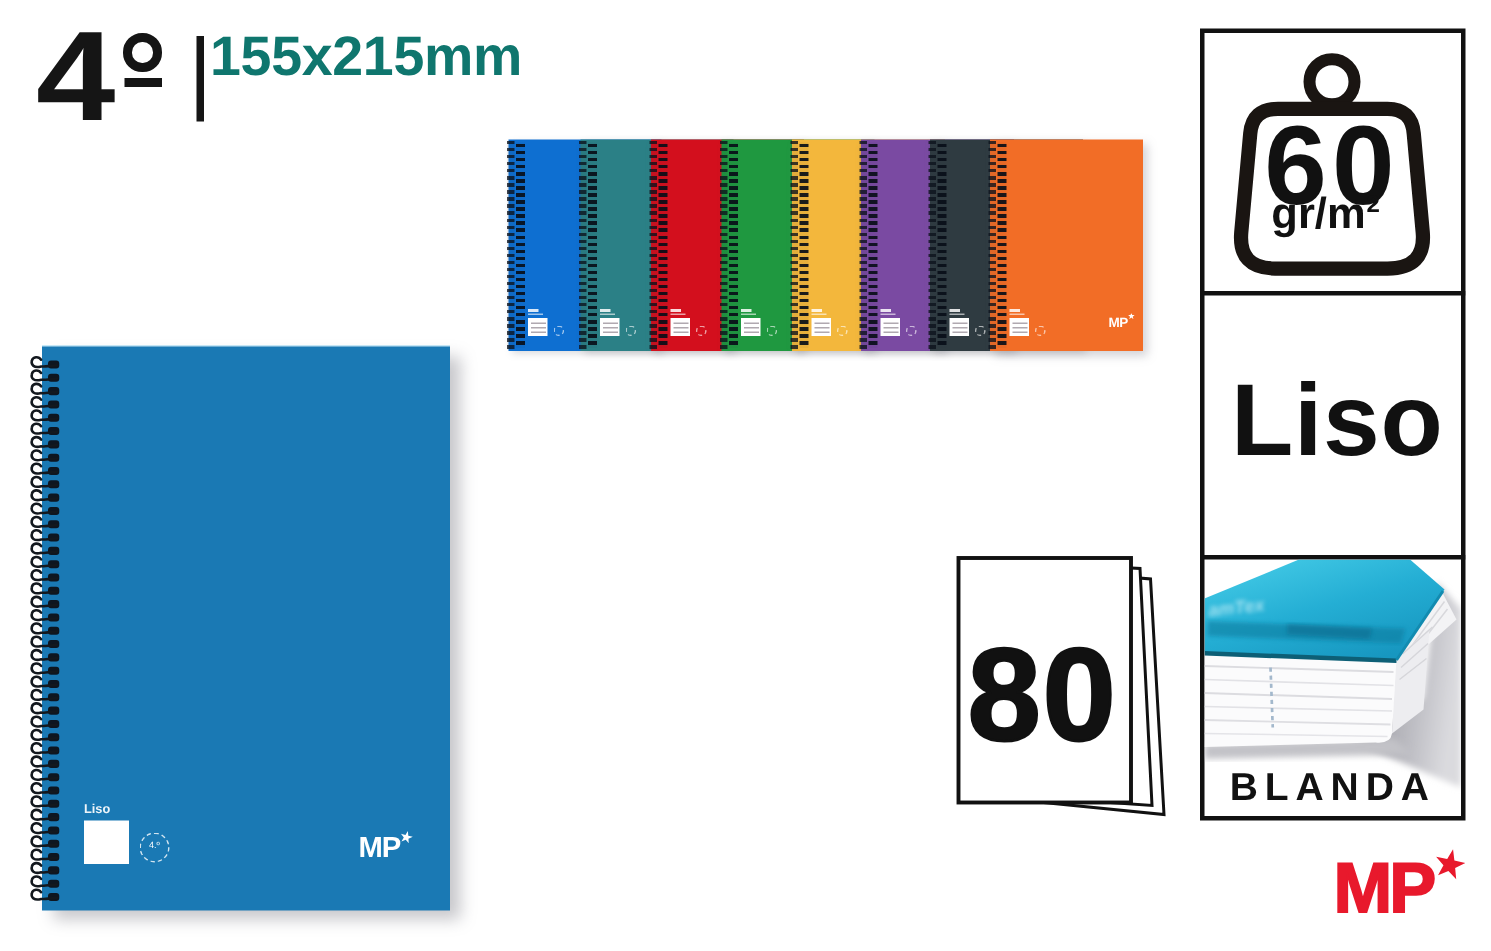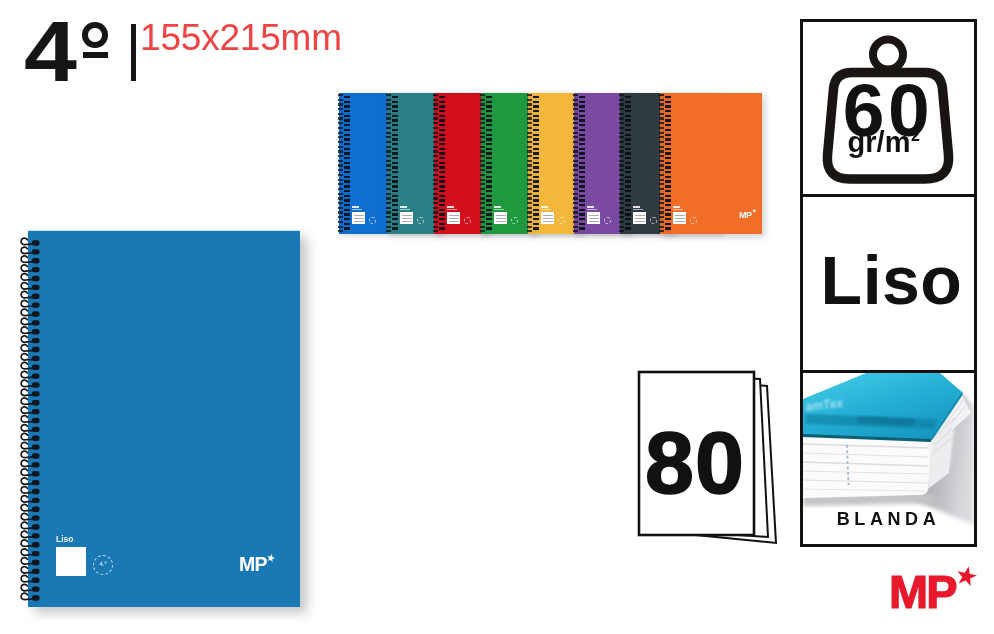--- a/index.html
+++ b/index.html
@@ -23,21 +23,21 @@
 <div class="abs" style="left:24px;top:8px;width:120px;height:95px;">
   <span class="abs" style="left:0;top:-5px;font-size:85px;font-weight:bold;color:#151515;display:inline-block;transform:scaleX(1.12);transform-origin:0 0;">4</span>
 
   <span class="abs" style="left:58px;top:14px;width:13.5px;height:13.5px;border:6.5px solid #151515;border-radius:50%;"></span>
 
   <span class="abs" style="left:58.5px;top:44px;width:25px;height:6px;background:#151515;"></span>
 </div>
 
 <div class="abs" style="left:131px;top:24px;width:5px;height:57px;background:#151515;"></div>
 
-<div class="abs" style="left:140px;top:16.5px;font-size:37px;font-weight:normal;color:#ef4444;letter-spacing:-0.2px;">155x215mm</div>
+<div class="abs" style="left:140px;top:16.5px;font-size:37px;font-weight:bold;color:#0f766e;letter-spacing:-0.2px;">155x215mm</div>
 
 <div class="nb" style="left:339px;background:#0e6fd1;z-index:1;">
     <div class="coil"></div>
     <div class="coil2"></div>
 <span class="t1"></span>
     <span class="t2"></span>
 <span class="bx">
       <i style="top:3px"></i>
       <i style="top:6px"></i>
       <i style="top:9px"></i>
@@ -295,21 +295,21 @@
 
   <path d="M0,62.5 L128,67.5" stroke="#0d5f76" stroke-width="3" fill="none"></path>
   <path d="M128,67 L159,21" stroke="#128bb0" stroke-width="2" fill="none"></path>
 
   <polygon points="2,41 134,46 131,56 2,51" fill="#107ea1" opacity="0.62" filter="url(#bl1)"></polygon>
   <polygon points="55,43 112,46 110,53 55,50" fill="#0b6b8e" opacity="0.55" filter="url(#bl1)"></polygon>
 
   <text x="3" y="38" font-size="12" font-weight="bold" font-style="italic" fill="#eafcff" opacity="0.6" filter="url(#bl1)" transform="rotate(-6 3 38)">amTex</text>
 </svg>
 
-<div class="abs" style="left:800px;top:509px;width:177px;text-align:center;font-size:18px;font-weight:bold;color:#111;letter-spacing:4.6px;">BLANDA</div>
+<div class="abs" style="left:800px;top:509px;width:177px;text-align:center;font-size:26px;font-weight:bold;color:#111;letter-spacing:4.6px;">BLANDA</div>
 
 <svg class="abs" style="left:800px;top:19px;" width="177" height="178" viewBox="0 0 177 178">
   <circle cx="88" cy="35.5" r="15" fill="none" stroke="#1a1512" stroke-width="8"></circle>
   <path d="M 52 53.5 L 125 53.5 Q 141 53.5 142.5 70 L 148.5 136 Q 150.5 160 125 160 L 50 160 Q 25.5 160 27.5 136 L 33.5 70 Q 35 53.5 52 53.5 Z" fill="#fff" stroke="#1a1512" stroke-width="9.5" stroke-linejoin="round"></path>
   <text x="88" y="117" font-size="75" font-weight="bold" fill="#111" text-anchor="middle" letter-spacing="3.5">60</text>
   <text x="79" y="133" font-size="29" font-weight="bold" fill="#111" text-anchor="middle">gr/m</text>
   <text x="111" y="122" font-size="16" font-weight="bold" fill="#111">2</text>
 </svg>
 
 <svg class="abs" style="left:630px;top:360px;" width="165" height="195" viewBox="0 0 165 195">

